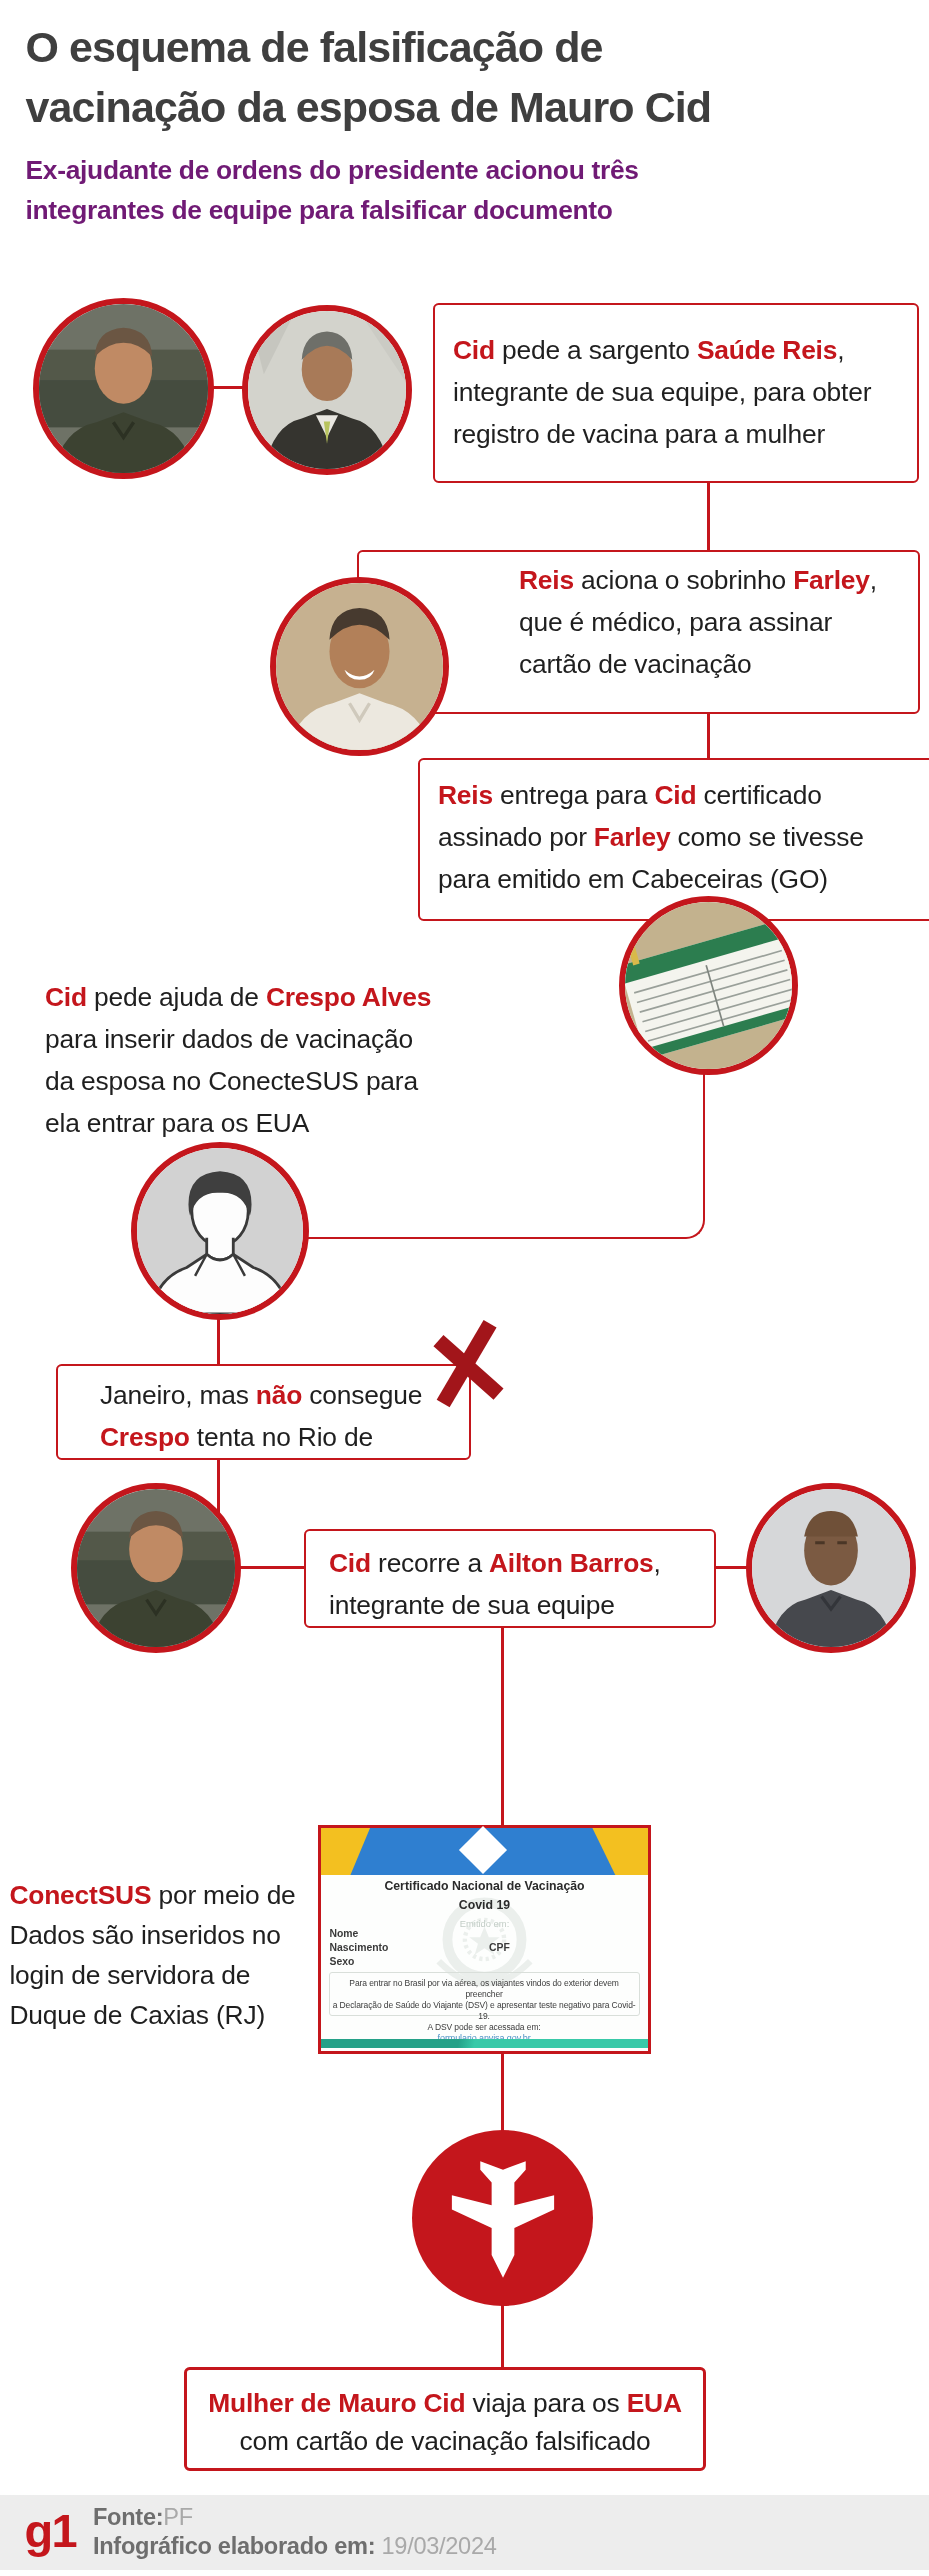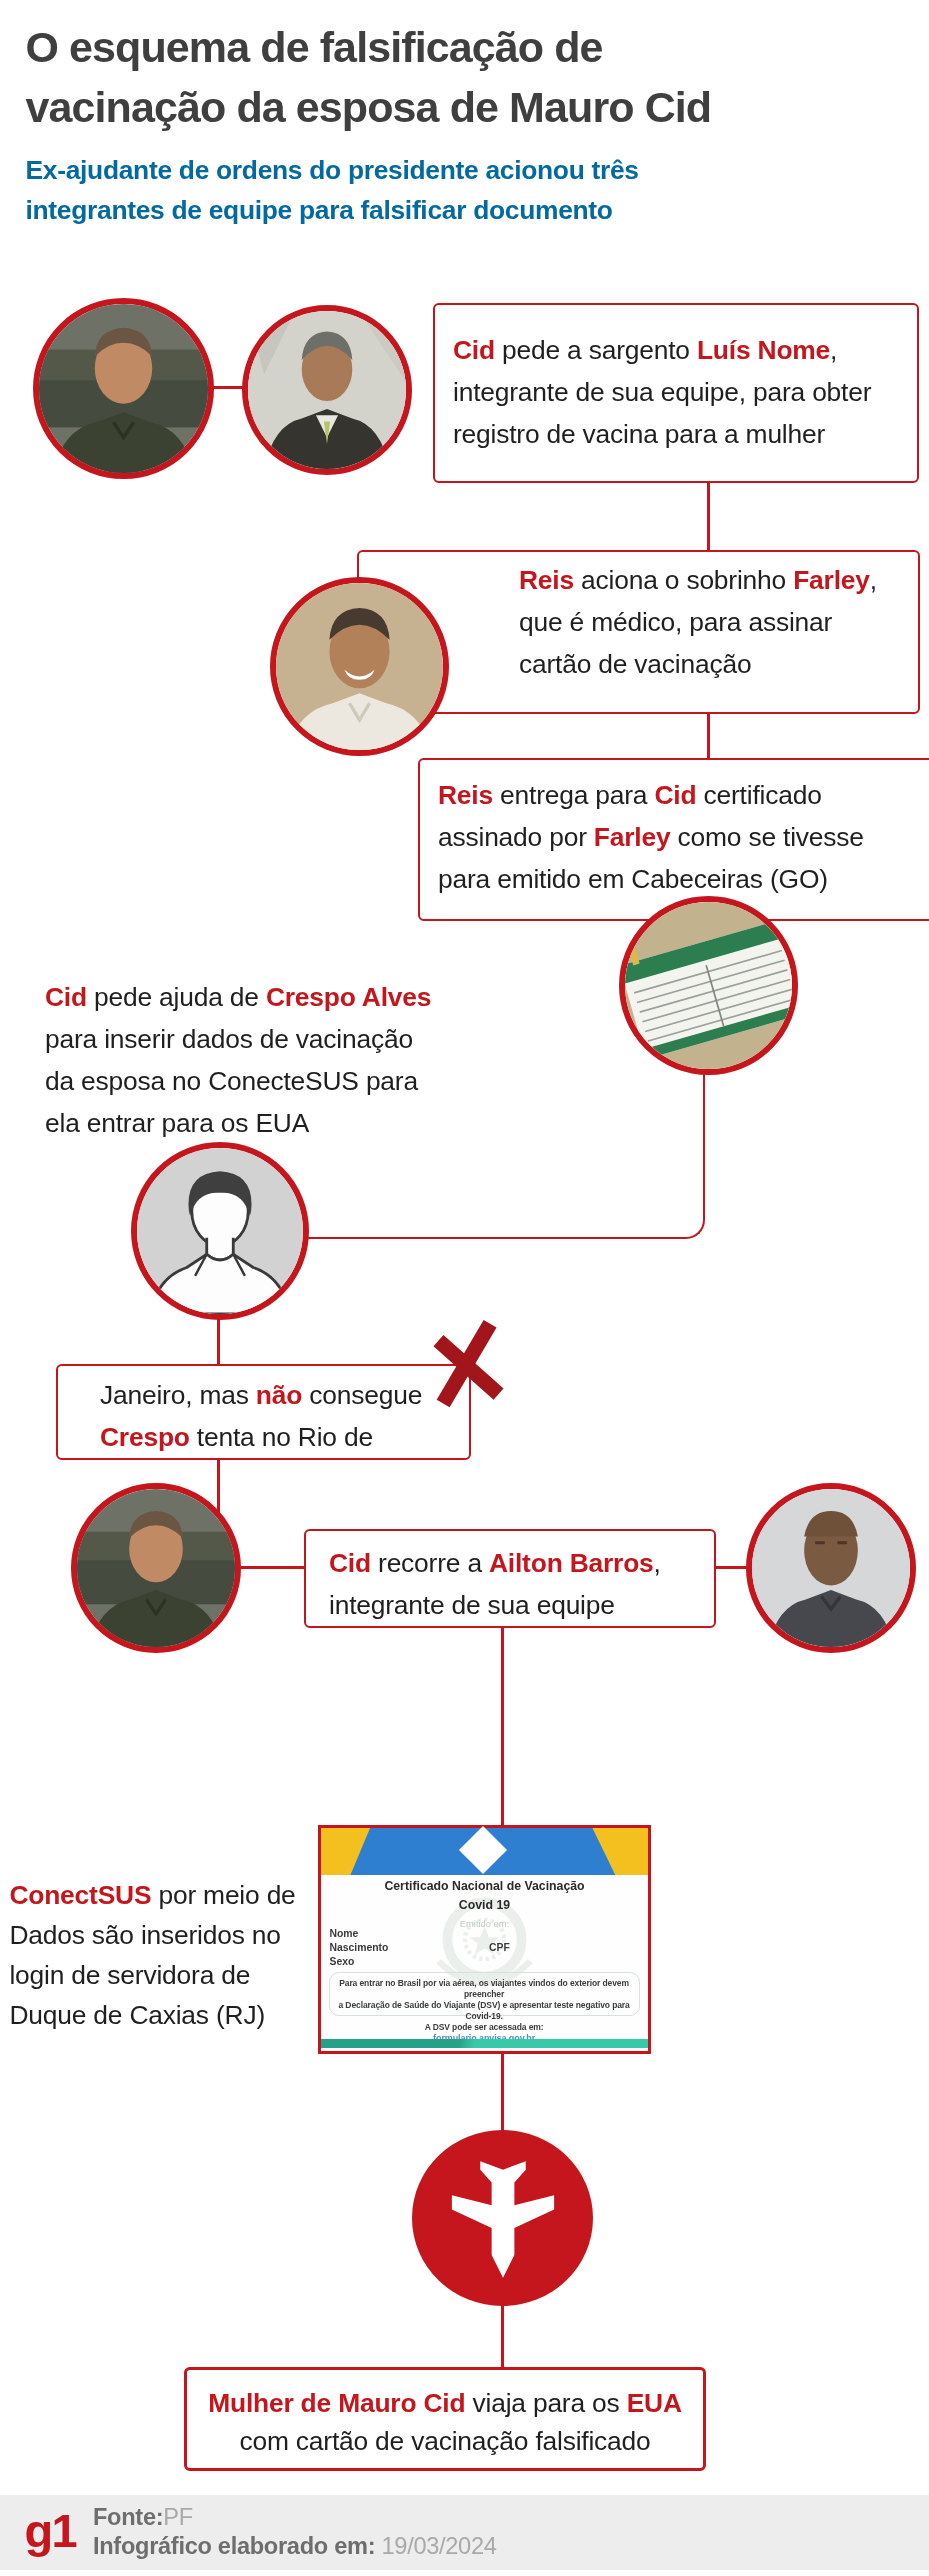--- a/index.html
+++ b/index.html
@@ -1,21 +1,21 @@
 <!DOCTYPE html>
 <html style="font-size:15px"><head>
 <meta charset="utf-8">
 <style>
   html,body{margin:0;padding:0;background:#fff;}
   #stage{position:relative;width:929px;height:2576px;background:#fff;overflow:hidden;
          font-family:"Liberation Sans",sans-serif;color:#222;}
   
   .title-line{position:absolute;left:25.5px;font-size:43px;font-weight:800;color:#3f3f3f;
               letter-spacing:-0.9px;white-space:nowrap;}
-  .sub-line{position:absolute;left:25.5px;font-size:26.4px;font-weight:700;color:#0369a1;
+  .sub-line{position:absolute;left:25.5px;font-size:26.4px;font-weight:700;color:#701a75;
             letter-spacing:-0.3px;white-space:nowrap;}
   
   .conn{position:absolute;background:#c4161c;z-index:1;}
   .lconn{position:absolute;border-right:2.8px solid #c4161c;border-bottom:2.8px solid #c4161c;
          border-bottom-right-radius:19px;z-index:1;}
   .fbox{position:absolute;border:2.8px solid #c4161c;border-radius:5.7px;background:#fff;
         box-sizing:border-box;z-index:3;}
   .btext{font-size:26.4px;line-height:42px;color:#1f1f1f;letter-spacing:-0.2px;}
   .btext .tline{white-space:nowrap;}
   .red{color:#c4161c;font-weight:700;}
@@ -35,23 +35,23 @@
   #strip-yr{background:#f3c020;clip-path:polygon(83% 0,100% 0,100% 100%,90% 100%);}
   #strip-diamond{position:absolute;left:145px;top:4.7px;width:34px;height:34px;background:#fff;
                  transform:rotate(45deg);}
   .cert-center{position:absolute;left:0;width:100%;text-align:center;color:#2b2b2b;}
   #cert-title{top:51px;font-size:12.3px;font-weight:700;}
   #cert-sub{top:70px;font-size:12.3px;font-weight:700;}
   #cert-issued{top:90px;font-size:9.4px;color:#c2cdc6;font-weight:400;}
   .cert-field{position:absolute;font-size:10.4px;font-weight:700;color:#3a3a3a;}
   #cert-watermark{position:absolute;left:109px;top:57px;z-index:0;opacity:0.55;}
   #cert-notice{position:absolute;left:7.6px;top:144px;width:311px;height:44px;
-               border:0.9px solid #d9dfda;border-radius:10px;box-sizing:border-box;
+               border:0.9px solid #d9dfda;border-radius:3px;box-sizing:border-box;
                text-align:center;font-size:8.5px;line-height:11px;color:#3c3c3c;
-               padding-top:4.7px;font-weight:700;letter-spacing:-0.1px;}
+               padding-top:4.7px;font-weight:400;letter-spacing:-0.1px;}
   #cert-link{color:#4a90c4;text-decoration:underline;display:inline-block;font-size:9px;}
   #cert-band{position:absolute;left:0;bottom:2.8px;width:100%;height:9.4px;
              background:linear-gradient(100deg,#25a188 0%,#25a188 42%,#38c9a8 47%,#38c9a8 100%);}
   
   #plane-circle{position:absolute;left:412px;top:2130px;width:181px;height:176px;
                 background:#c4161c;border-radius:50%;z-index:5;}
   #plane-circle svg{position:absolute;left:20px;top:17px;width:142px;height:142px;}
   
   #x-mark{position:absolute;left:430px;top:1319px;width:77px;height:92px;z-index:6;}
   
@@ -171,21 +171,21 @@
       <ellipse cx="50" cy="39" rx="17" ry="22" fill="#7b5a42"></ellipse>
       <path d="M33 30 Q36 14 50 14 Q64 14 67 30 Z" fill="#6f5038"></path>
       <path d="M40 34 L46 34 M54 34 L60 34" stroke="#4a3626" stroke-width="2"></path>
       <path d="M10 100 Q16 74 34 70 L50 64 L66 70 Q84 74 90 100 Z" fill="#46484d"></path>
       <path d="M44 68 L50 76 L56 68" stroke="#33353a" stroke-width="2" fill="none"></path>
     </svg>
   </div>
 
   <div class="fbox" style="left:433px;top:303px;width:486px;height:180px">
     <div class="btext" style="padding:23.6px 0 0 18px">
-        <div class="tline"><span class="red">Cid</span><span> pede a sargento </span><span class="red">Luís Nome</span><span>,</span></div>
+        <div class="tline"><span class="red">Cid</span><span> pede a sargento </span><span class="red">Saúde Reis</span><span>,</span></div>
         <div class="tline"><span>integrante de sua equipe, para obter</span></div>
         <div class="tline"><span>registro de vacina para a mulher</span></div>
       </div>
   </div>
 
   <div class="fbox" style="left:357px;top:550px;width:563px;height:164px">
     <div class="btext" style="padding:6.6px 0 0 160px">
         <div class="tline"><span class="red">Reis</span><span> aciona o sobrinho </span><span class="red">Farley</span><span>,</span></div>
         <div class="tline"><span>que é médico, para assinar</span></div>
         <div class="tline"><span>cartão de vacinação</span></div>

